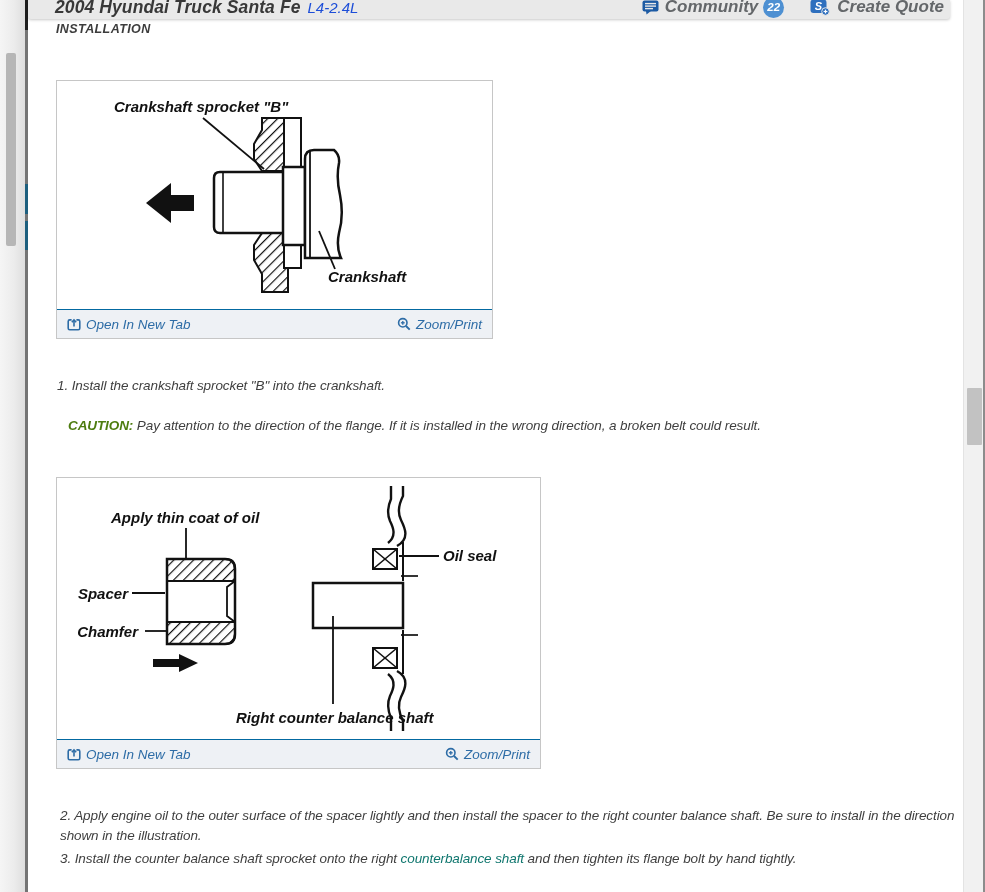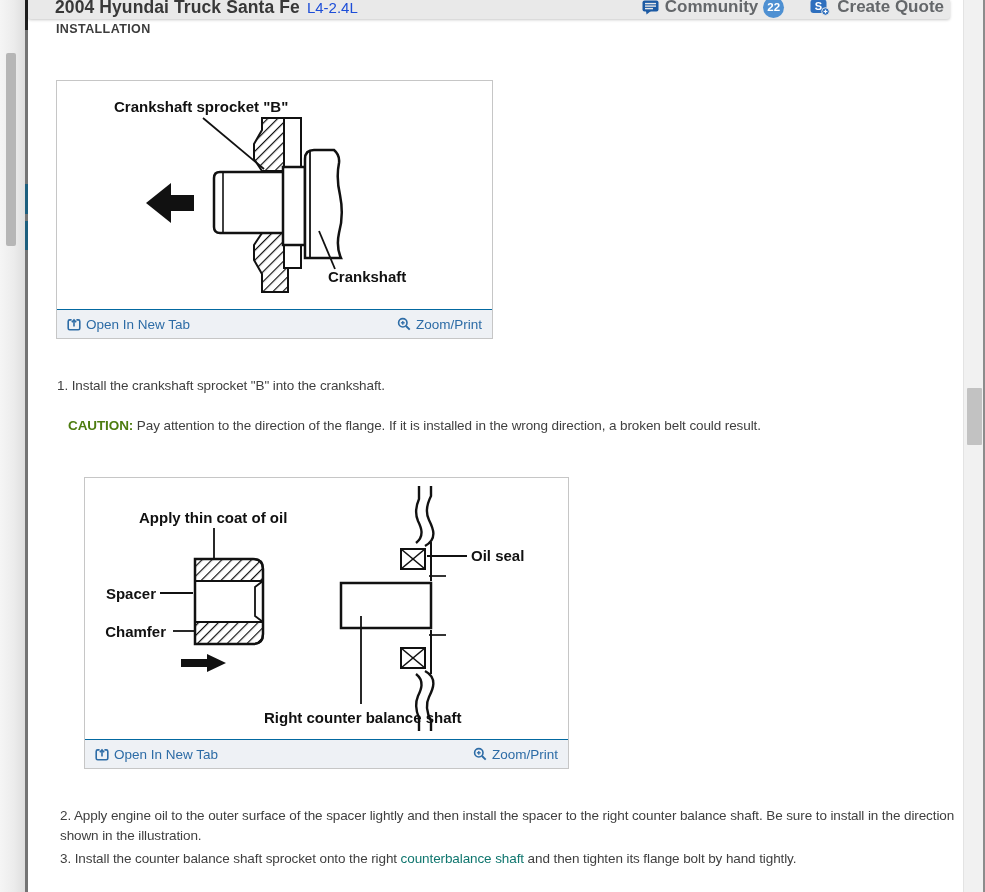--- a/index.html
+++ b/index.html
@@ -1,17 +1,17 @@
 <!DOCTYPE html>
 <html><head>
 <meta charset="utf-8">
 <style>
   html,body{margin:0;padding:0;background:#fff;}
   .page{position:relative;width:985px;height:892px;background:#fff;overflow:hidden;
-        font-family:"Liberation Sans",sans-serif;color:#3f3f3f;}
+        font-family:"Liberation Sans",sans-serif;color:#3f3f3f;font-style:italic;}
   
   .left-rail{position:absolute;left:0;top:0;width:25px;height:100%;
              background:linear-gradient(90deg,#f5f5f5 0%,#ececec 55%,#dedede 100%);}
   .left-thumb{position:absolute;left:6px;top:53px;width:10px;height:193px;background:#b6b6b6;border-radius:2px;}
   .rail-divider{position:absolute;left:25px;top:0;width:3px;height:100%;background:#747474;}
   .rail-divider-black{position:absolute;left:25px;top:0;width:8px;height:30px;background:#1f1f1f;}
   .rail-teal-1{position:absolute;left:25px;top:184px;width:3px;height:30px;background:#1d5f7e;}
   .rail-teal-2{position:absolute;left:25px;top:221px;width:3px;height:29px;background:#1d5f7e;}
   
   .content{position:absolute;left:28px;top:0;width:935px;height:100%;background:#fff;}
@@ -26,21 +26,21 @@
   .hdr-label{font-size:17px;font-weight:bold;color:#64676a;margin-left:6px;}
   .badge{width:21px;height:21px;border-radius:50%;background:#4e90d2;color:#fff;font-size:11.5px;
          font-weight:bold;display:flex;align-items:center;justify-content:center;margin-left:5px;}
   .hdr-gap{width:26px;}
   
   .section-heading{position:absolute;left:56px;top:22px;font-size:12.5px;font-weight:bold;
                    color:#3c3c3c;letter-spacing:.4px;}
   
   .fig-box{position:absolute;border:1px solid #c6c6c6;background:#fff;display:flex;flex-direction:column;}
   .fig-box-1{left:56px;top:80px;width:435px;height:257px;}
-  .fig-box-2{left:56px;top:477px;width:483px;height:290px;margin-left:28px;}
+  .fig-box-2{left:56px;top:477px;width:483px;height:290px;}
   .fig-canvas{flex:1;overflow:hidden;}
   .fig-footer{height:28px;background:#eef1f5;border-top:1px solid #0369a1;display:flex;
               align-items:center;justify-content:space-between;padding:0 10px;}
   .fig-link{display:flex;align-items:center;gap:5px;color:#2d6ca6;font-size:13.5px;cursor:pointer;}
   .dlabel{font-size:15px;font-weight:600;fill:#111;font-family:"Liberation Sans",sans-serif;}
   
   .para{position:absolute;font-size:13.5px;line-height:20px;color:#3f3f3f;letter-spacing:-.1px;}
   .para-1{left:57px;top:376px;width:880px;}
   .para-caution{left:68px;top:416px;width:870px;}
   .para-23{left:57px;top:806px;width:905px;}

